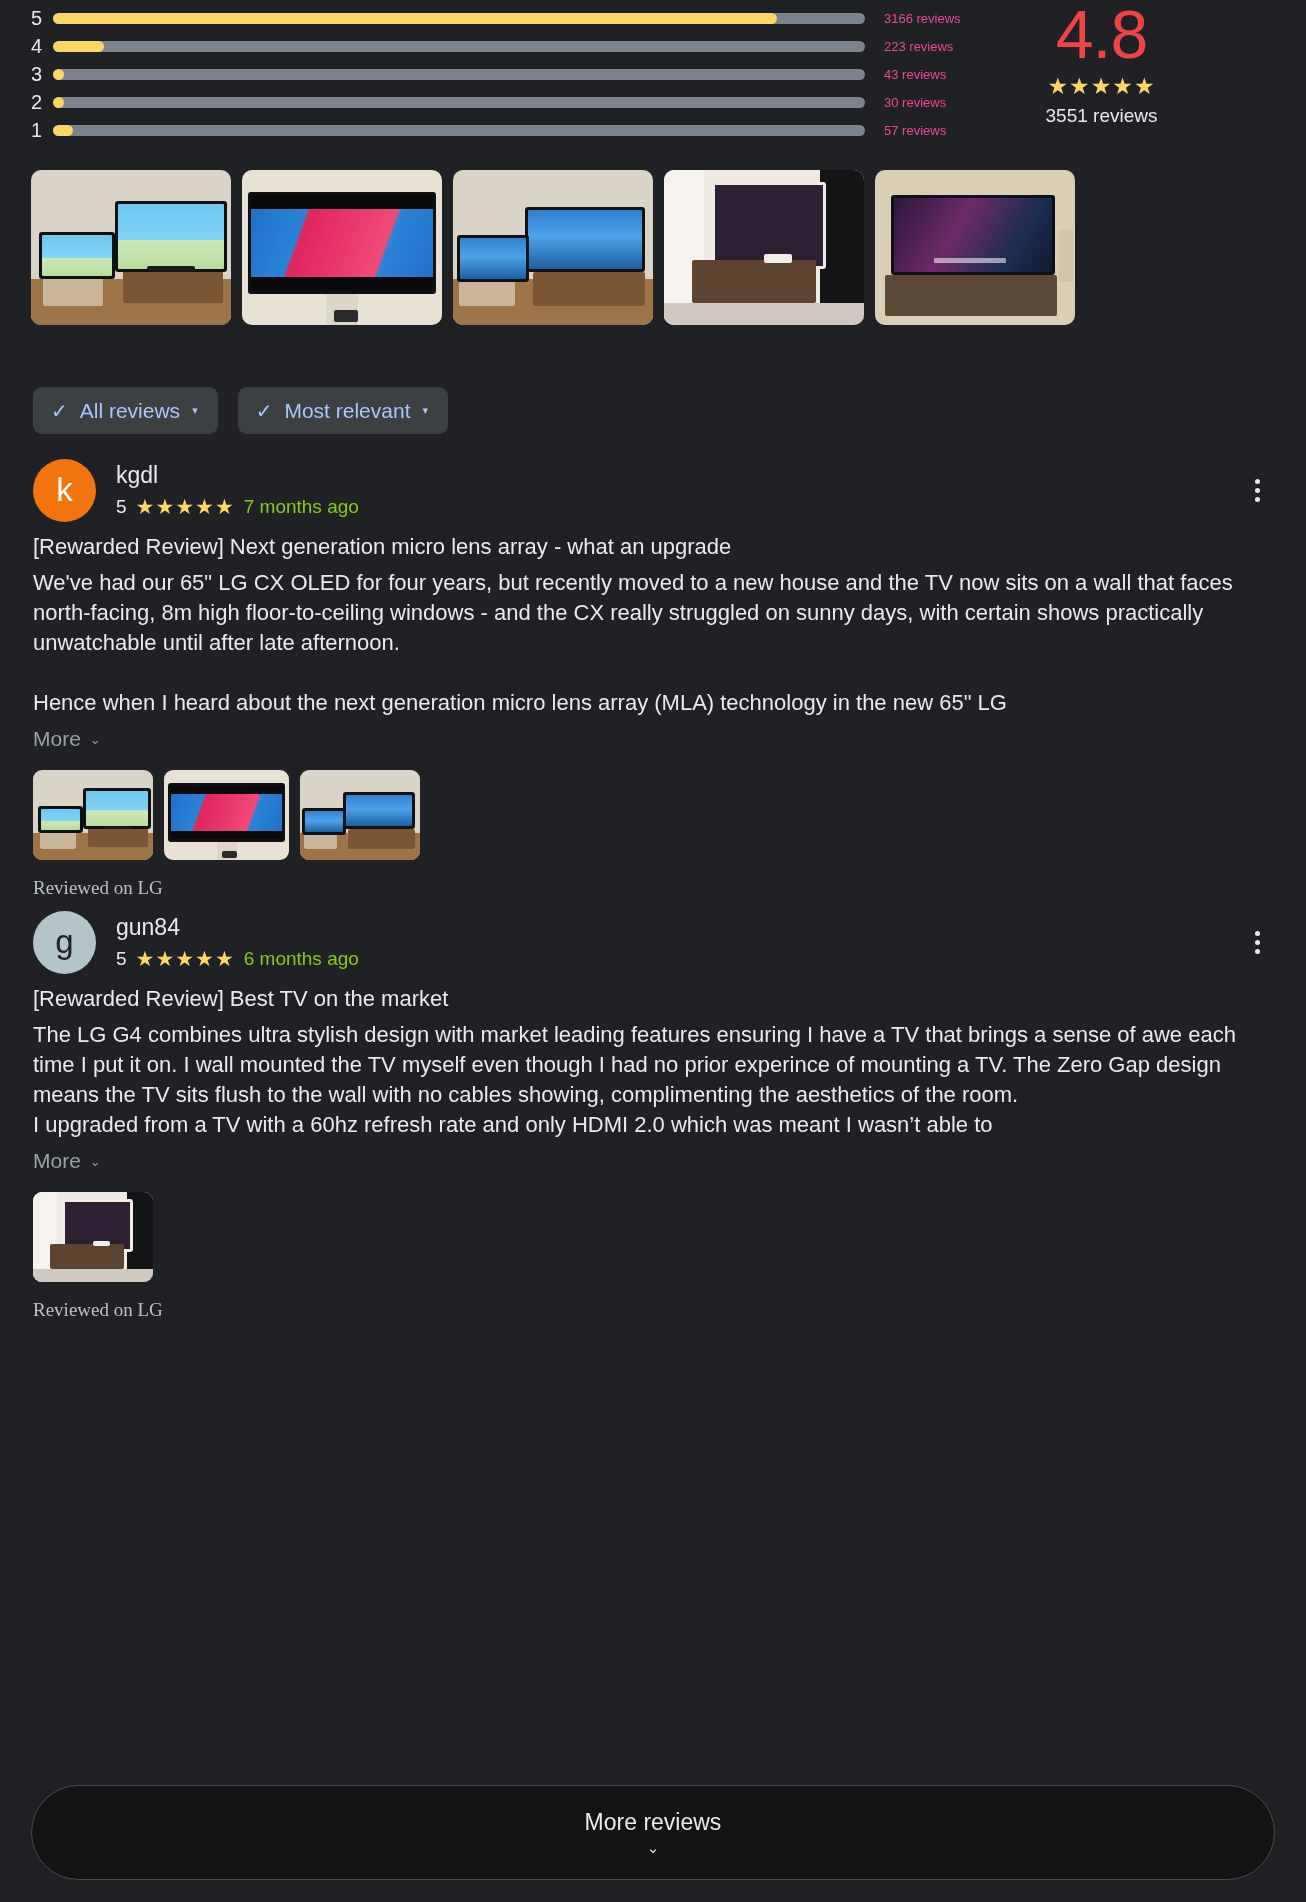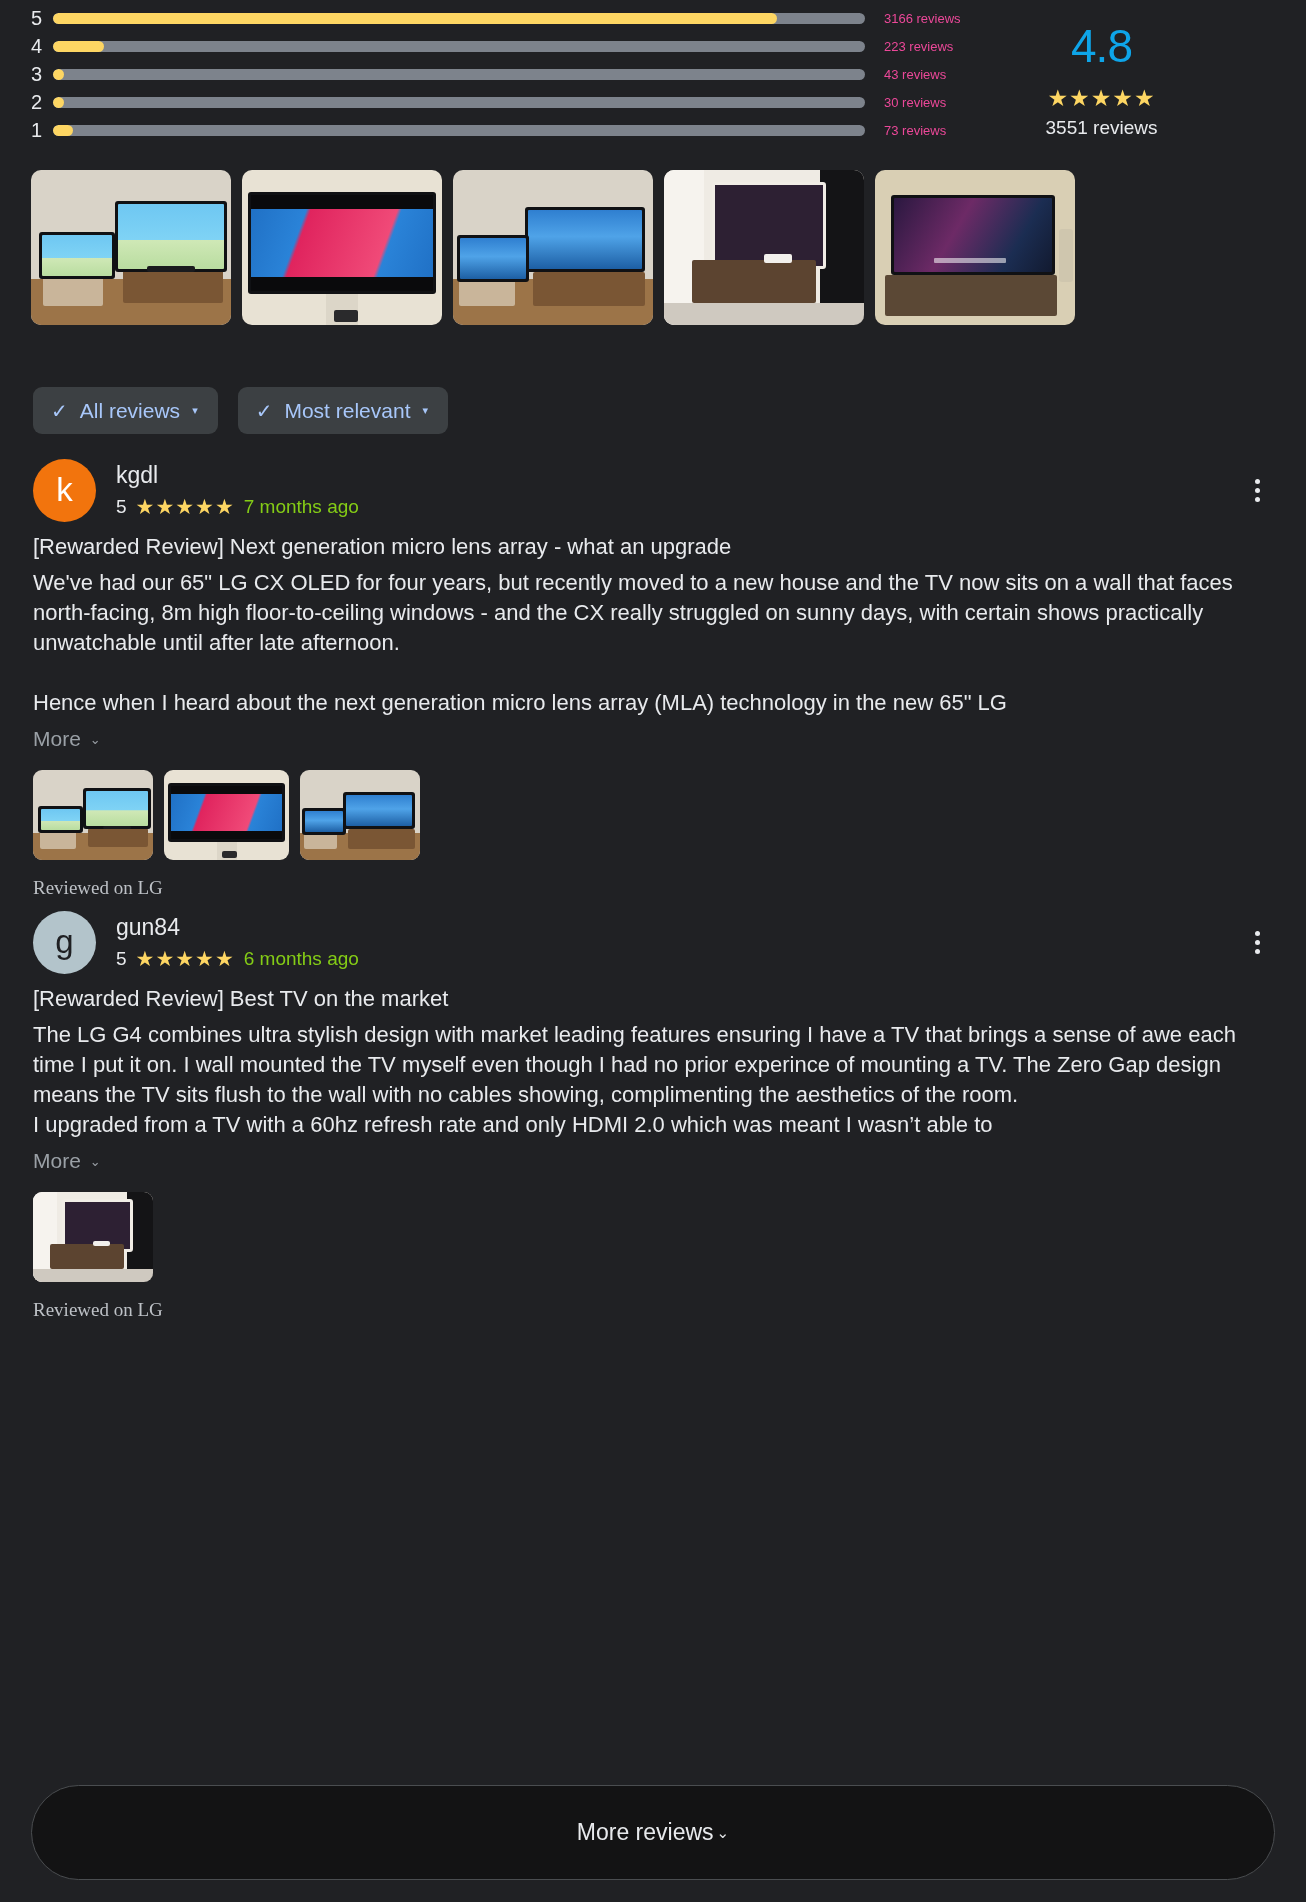--- a/index.html
+++ b/index.html
@@ -80,26 +80,25 @@
     white-space: nowrap;
     line-height: 1;
   }
 
   .score-box {
     flex: 1 1 auto;
     text-align: center;
     padding-top: 0;
   }
   .score-number {
-    font-size: 46px;
+    font-size: 68px;
     line-height: 68px;
     font-weight: 400;
-    color: #0ea5e9;
+    color: #ef4444;
     letter-spacing: -1px;
-    margin-top: 12px;
   }
   .score-stars {
     font-size: 23px;
     color: #fdd663;
     letter-spacing: 1px;
     line-height: 28px;
     margin-top: 4px;
   }
   .score-total {
     font-size: 19px;
@@ -265,20 +264,21 @@
     border: 1px solid #4a4d50;
     background: #131314;
     color: #e8eaed;
     font-size: 23px;
     font-family: "Liberation Sans", sans-serif;
     display: flex;
     align-items: center;
     justify-content: center;
     gap: 3px;
     cursor: pointer;
+    flex-direction: column;
   }
   .more-reviews-btn .caret { font-size: 15px; }
   .scene { position:absolute; inset:0; }
   .wall { position:absolute; inset:0; background:#d9d3c8; }
   .floor { position:absolute; left:0; right:0; bottom:0; height:30%; background:#9c7448; }
   .cabinet { position:absolute; background:#7a5634; border-radius:2px; }
   .tv { position:absolute; background:#101114; border-radius:3px; }
   .screen { position:absolute; inset:3px; border-radius:1px; overflow:hidden; }
   .mario { background:linear-gradient(180deg,#6ec7f2 0%,#7fd3f5 55%,#cfe8b6 56%,#b9dda0 100%); }
   .pink { background:linear-gradient(110deg,#1f6fc4 0%,#2a83d8 28%,#e0245e 30%,#f04a78 70%,#2a83d8 72%,#1f6fc4 100%); }
@@ -320,21 +320,21 @@
           <div class="hist-track">
             <div class="hist-fill" style="width:0.8%"></div>
           </div>
           <div class="hist-count">30 reviews</div>
         </div>
         <div class="hist-row">
           <div class="hist-star">1</div>
           <div class="hist-track">
             <div class="hist-fill" style="width:2.5%"></div>
           </div>
-          <div class="hist-count">73 reviews</div>
+          <div class="hist-count">57 reviews</div>
         </div>
       </div>
 
     <div class="score-box">
       <div class="score-number">4.8</div>
       <div class="score-stars">★★★★★</div>
       <div class="score-total">3551 reviews</div>
     </div>
   </div>
 

